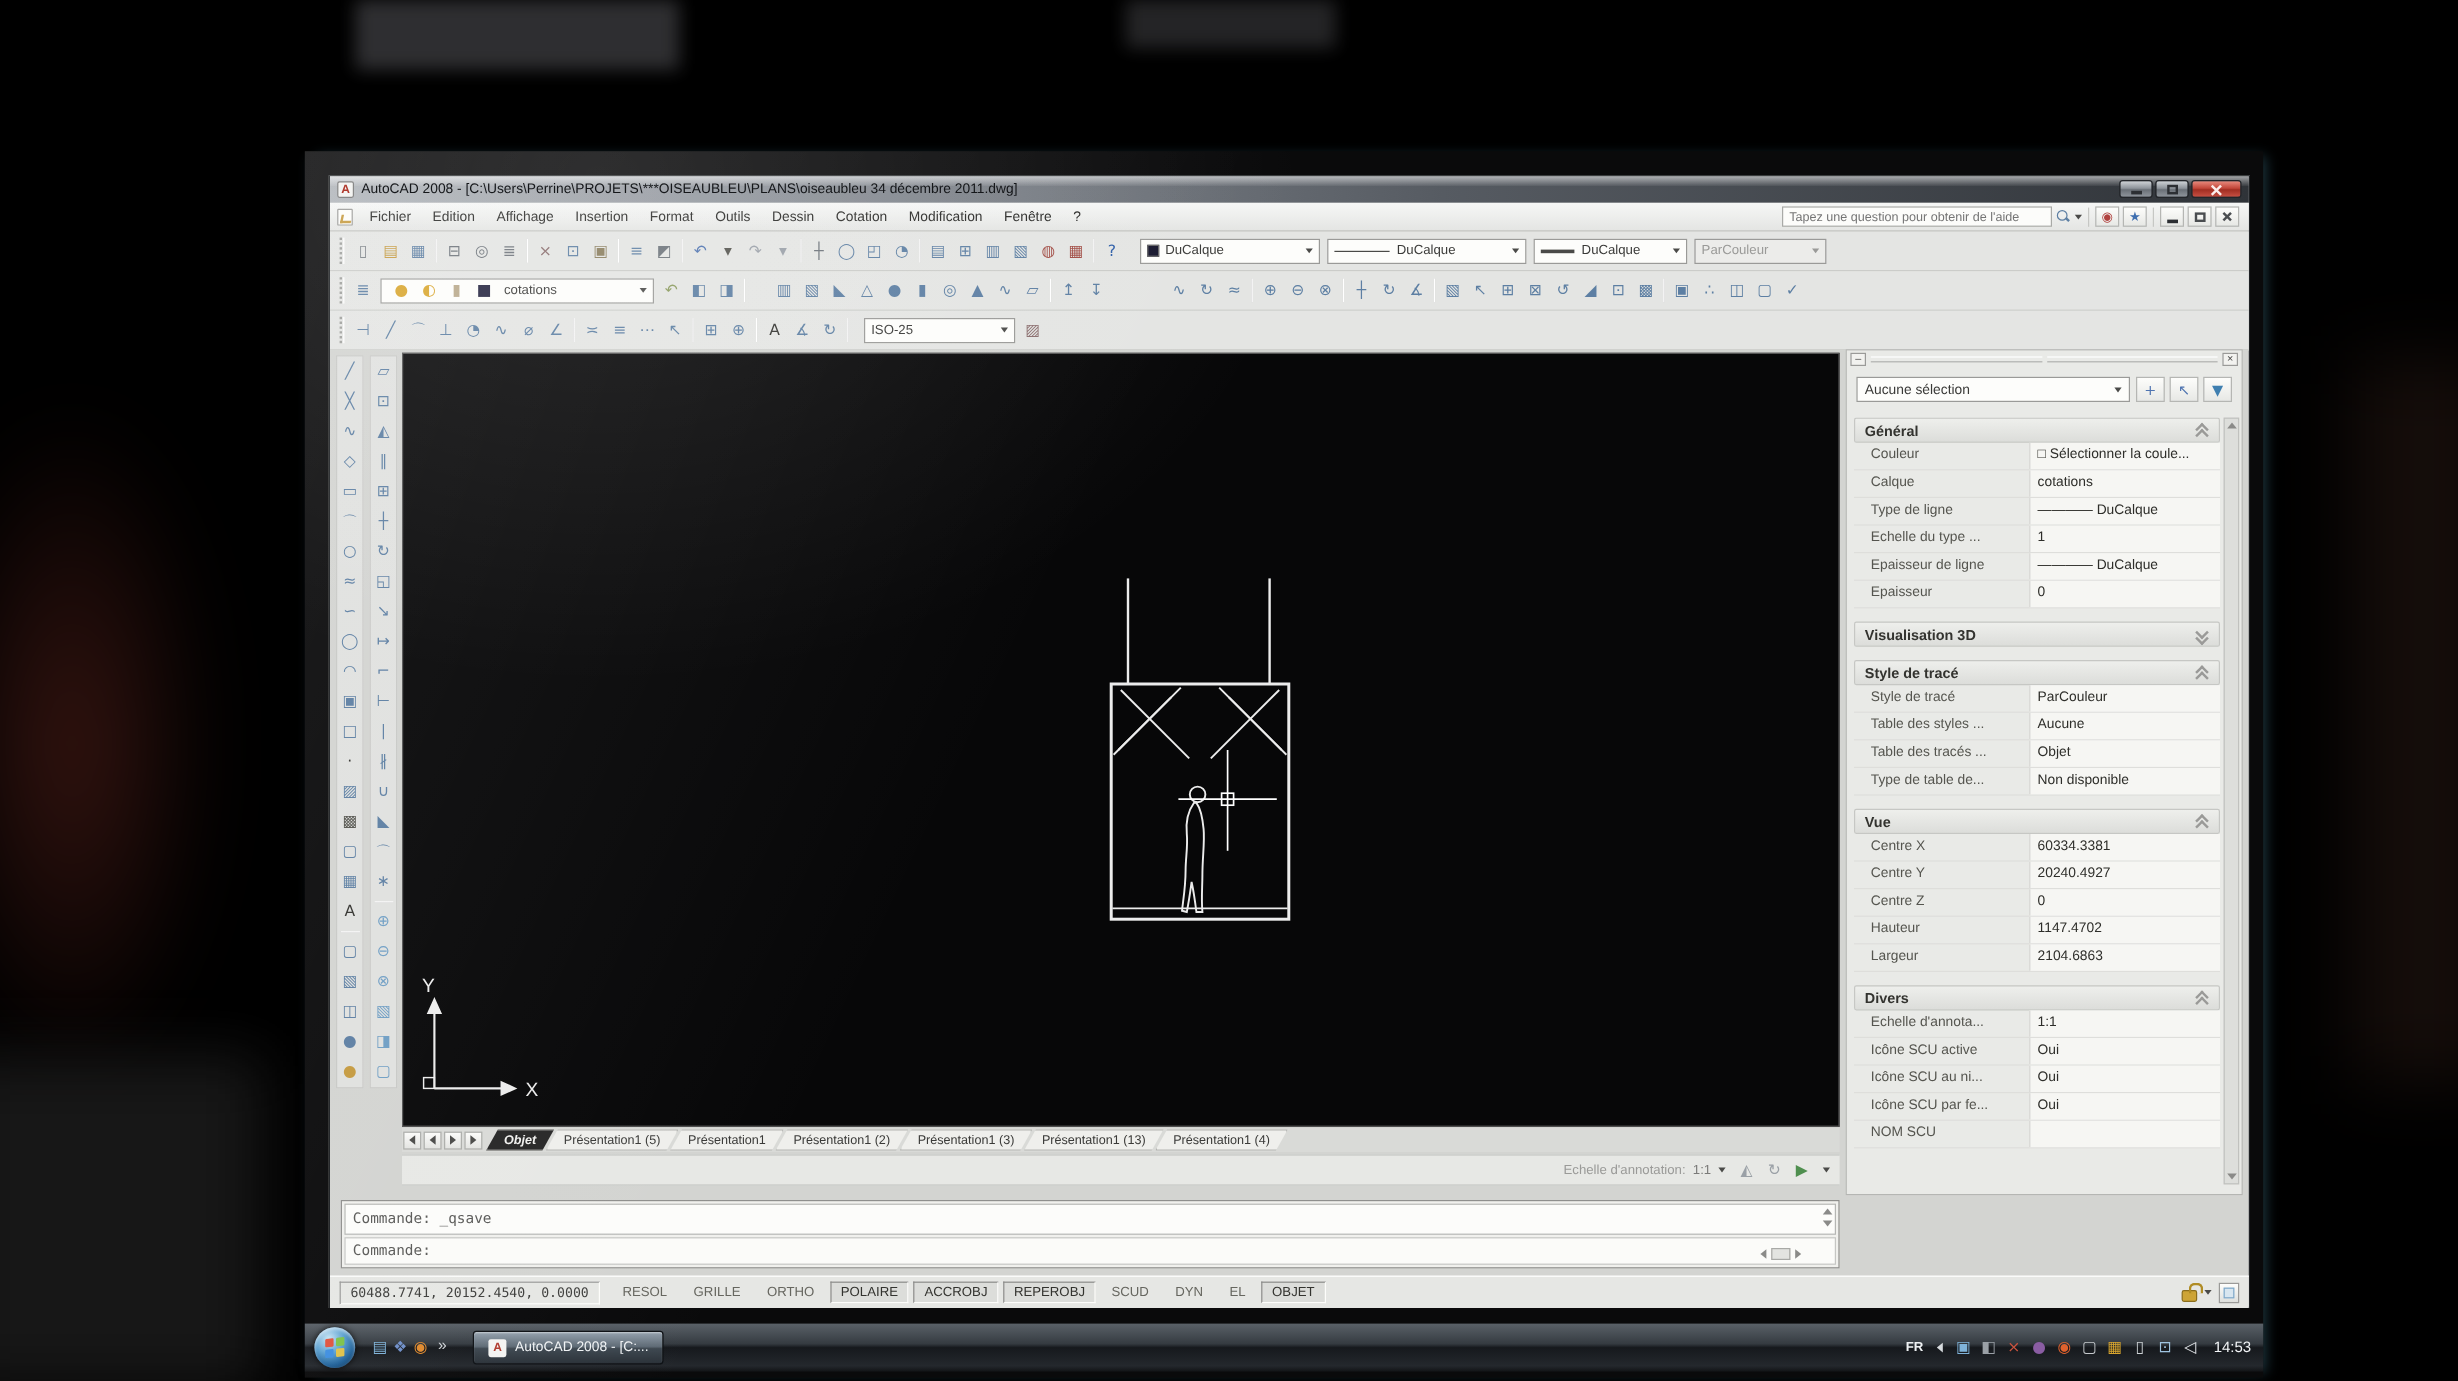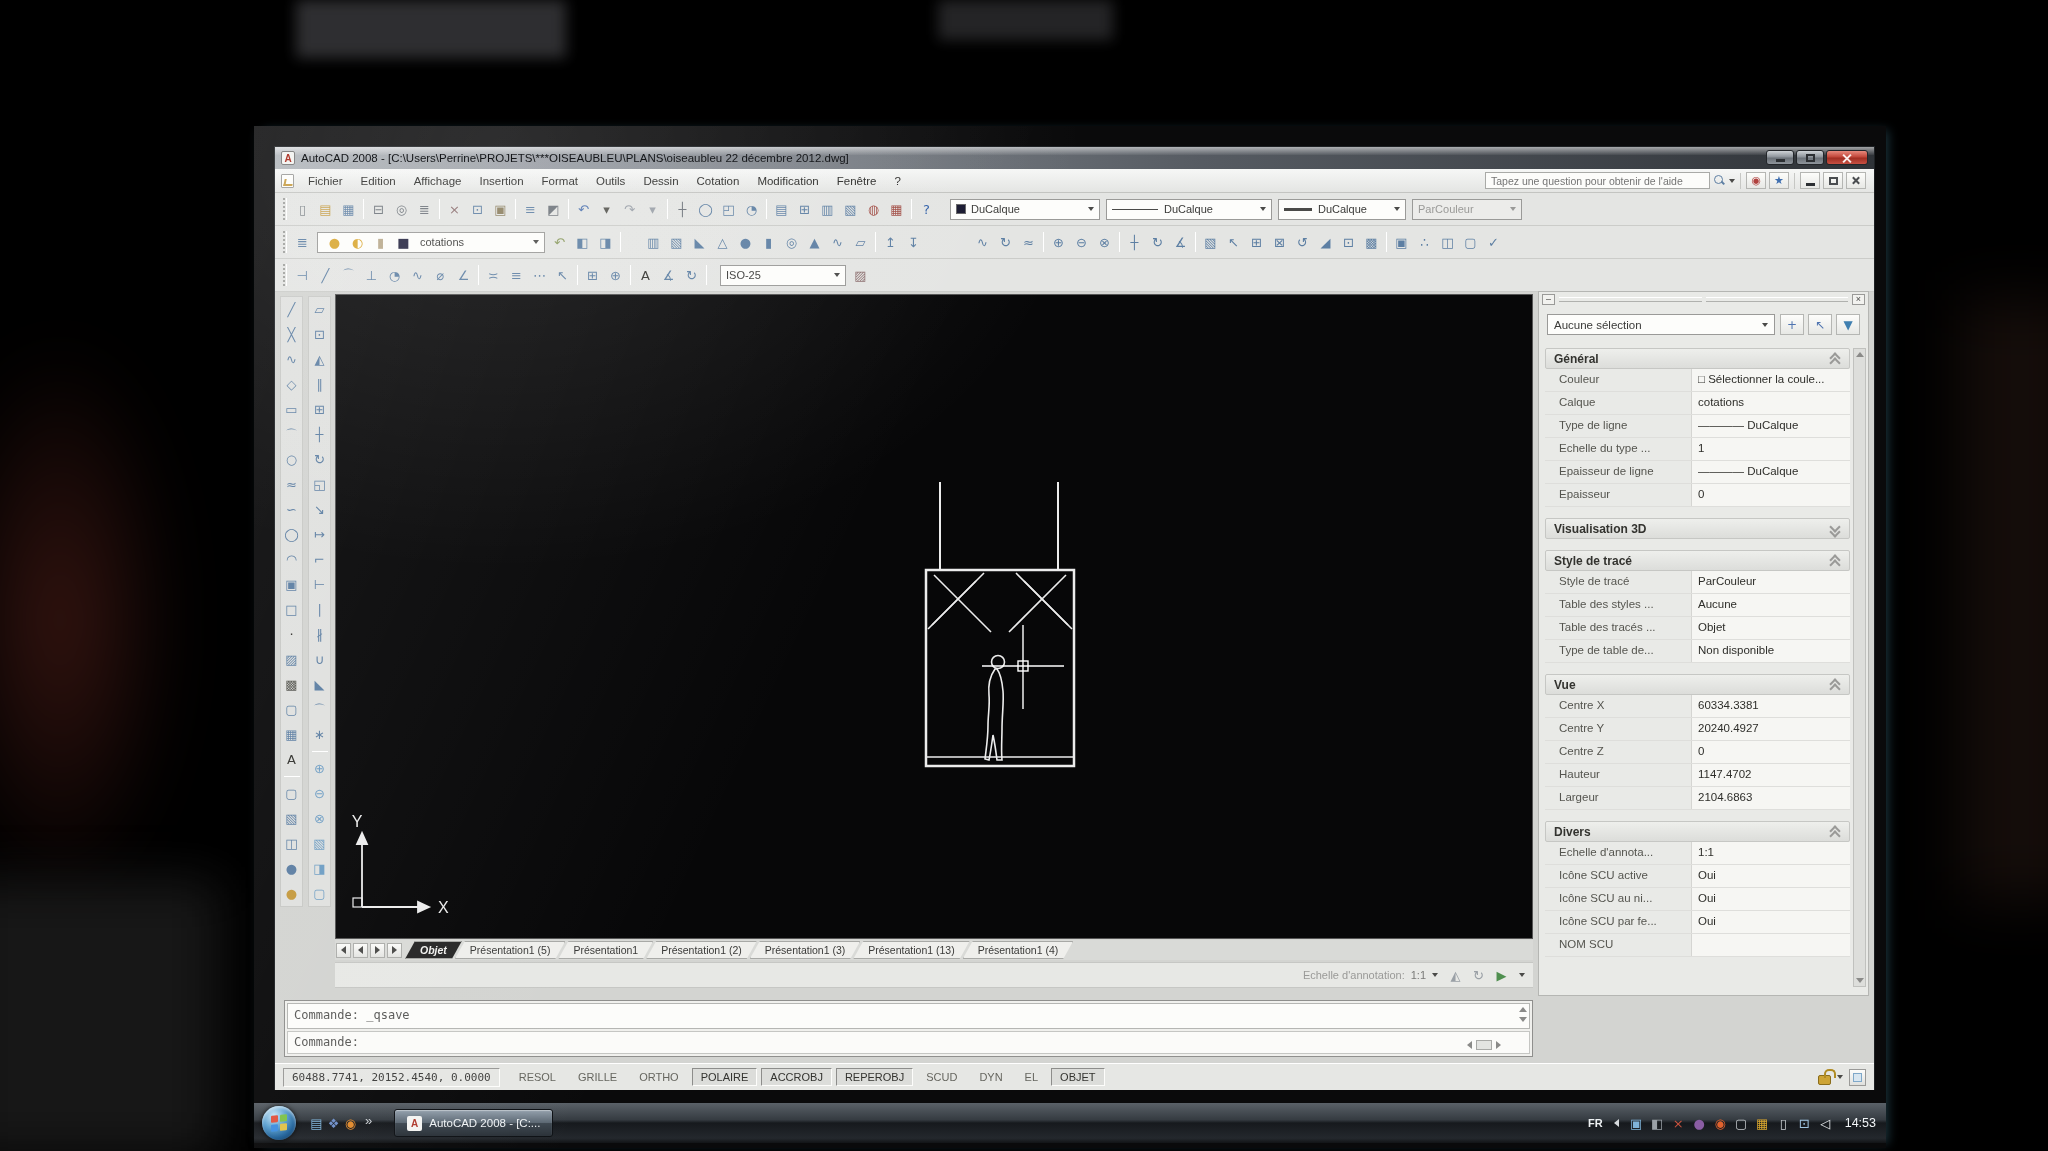--- a/index.html
+++ b/index.html
@@ -172,21 +172,21 @@
 <div class="blob blob3"></div>
 <div class="blob blob4"></div>
 <div class="blob blob5"></div>
 
 <div class="screen">
 
   <div class="acad">
 
     <div class="titlebar">
       <span class="acad-logo">A</span>
-      <span class="title-text">AutoCAD 2008 - [C:\Users\Perrine\PROJETS\***OISEAUBLEU\PLANS\oiseaubleu 22 décembre 2012.dwg]</span>
+      <span class="title-text">AutoCAD 2008 - [C:\Users\Perrine\PROJETS\***OISEAUBLEU\PLANS\oiseaubleu 34 décembre 2011.dwg]</span>
       <span class="winbtns">
         <span class="wbtn">
             <i class="glyph-min"></i>
           </span>
         <span class="wbtn">
             <i class="glyph-max"></i>
           </span>
         <span class="wbtn close">
             <i class="glyph-x"></i>
           </span>

